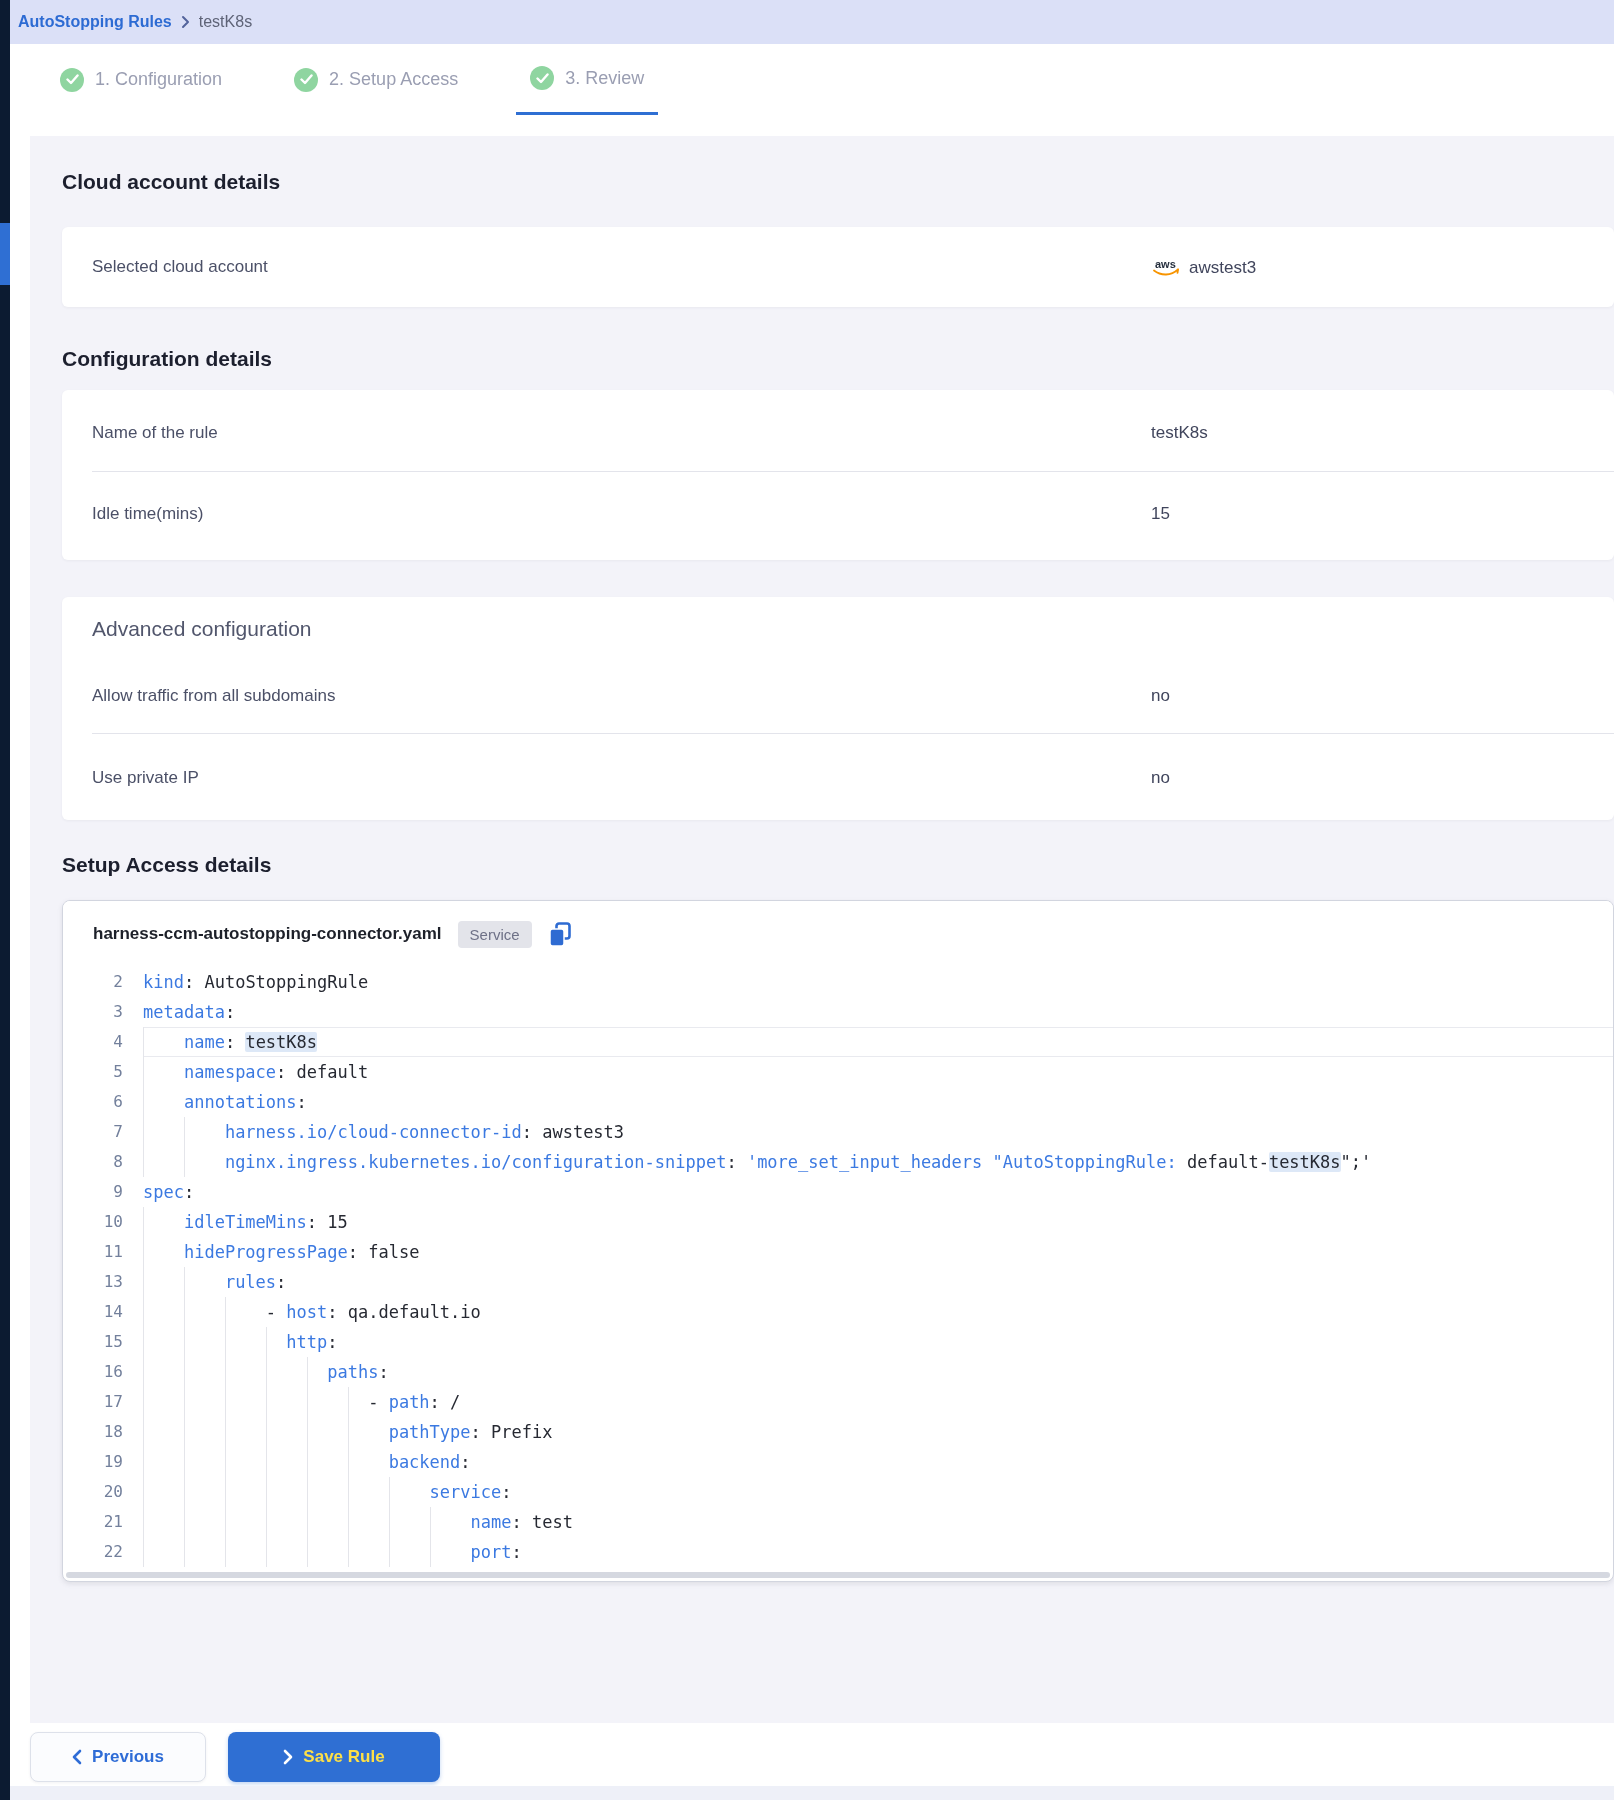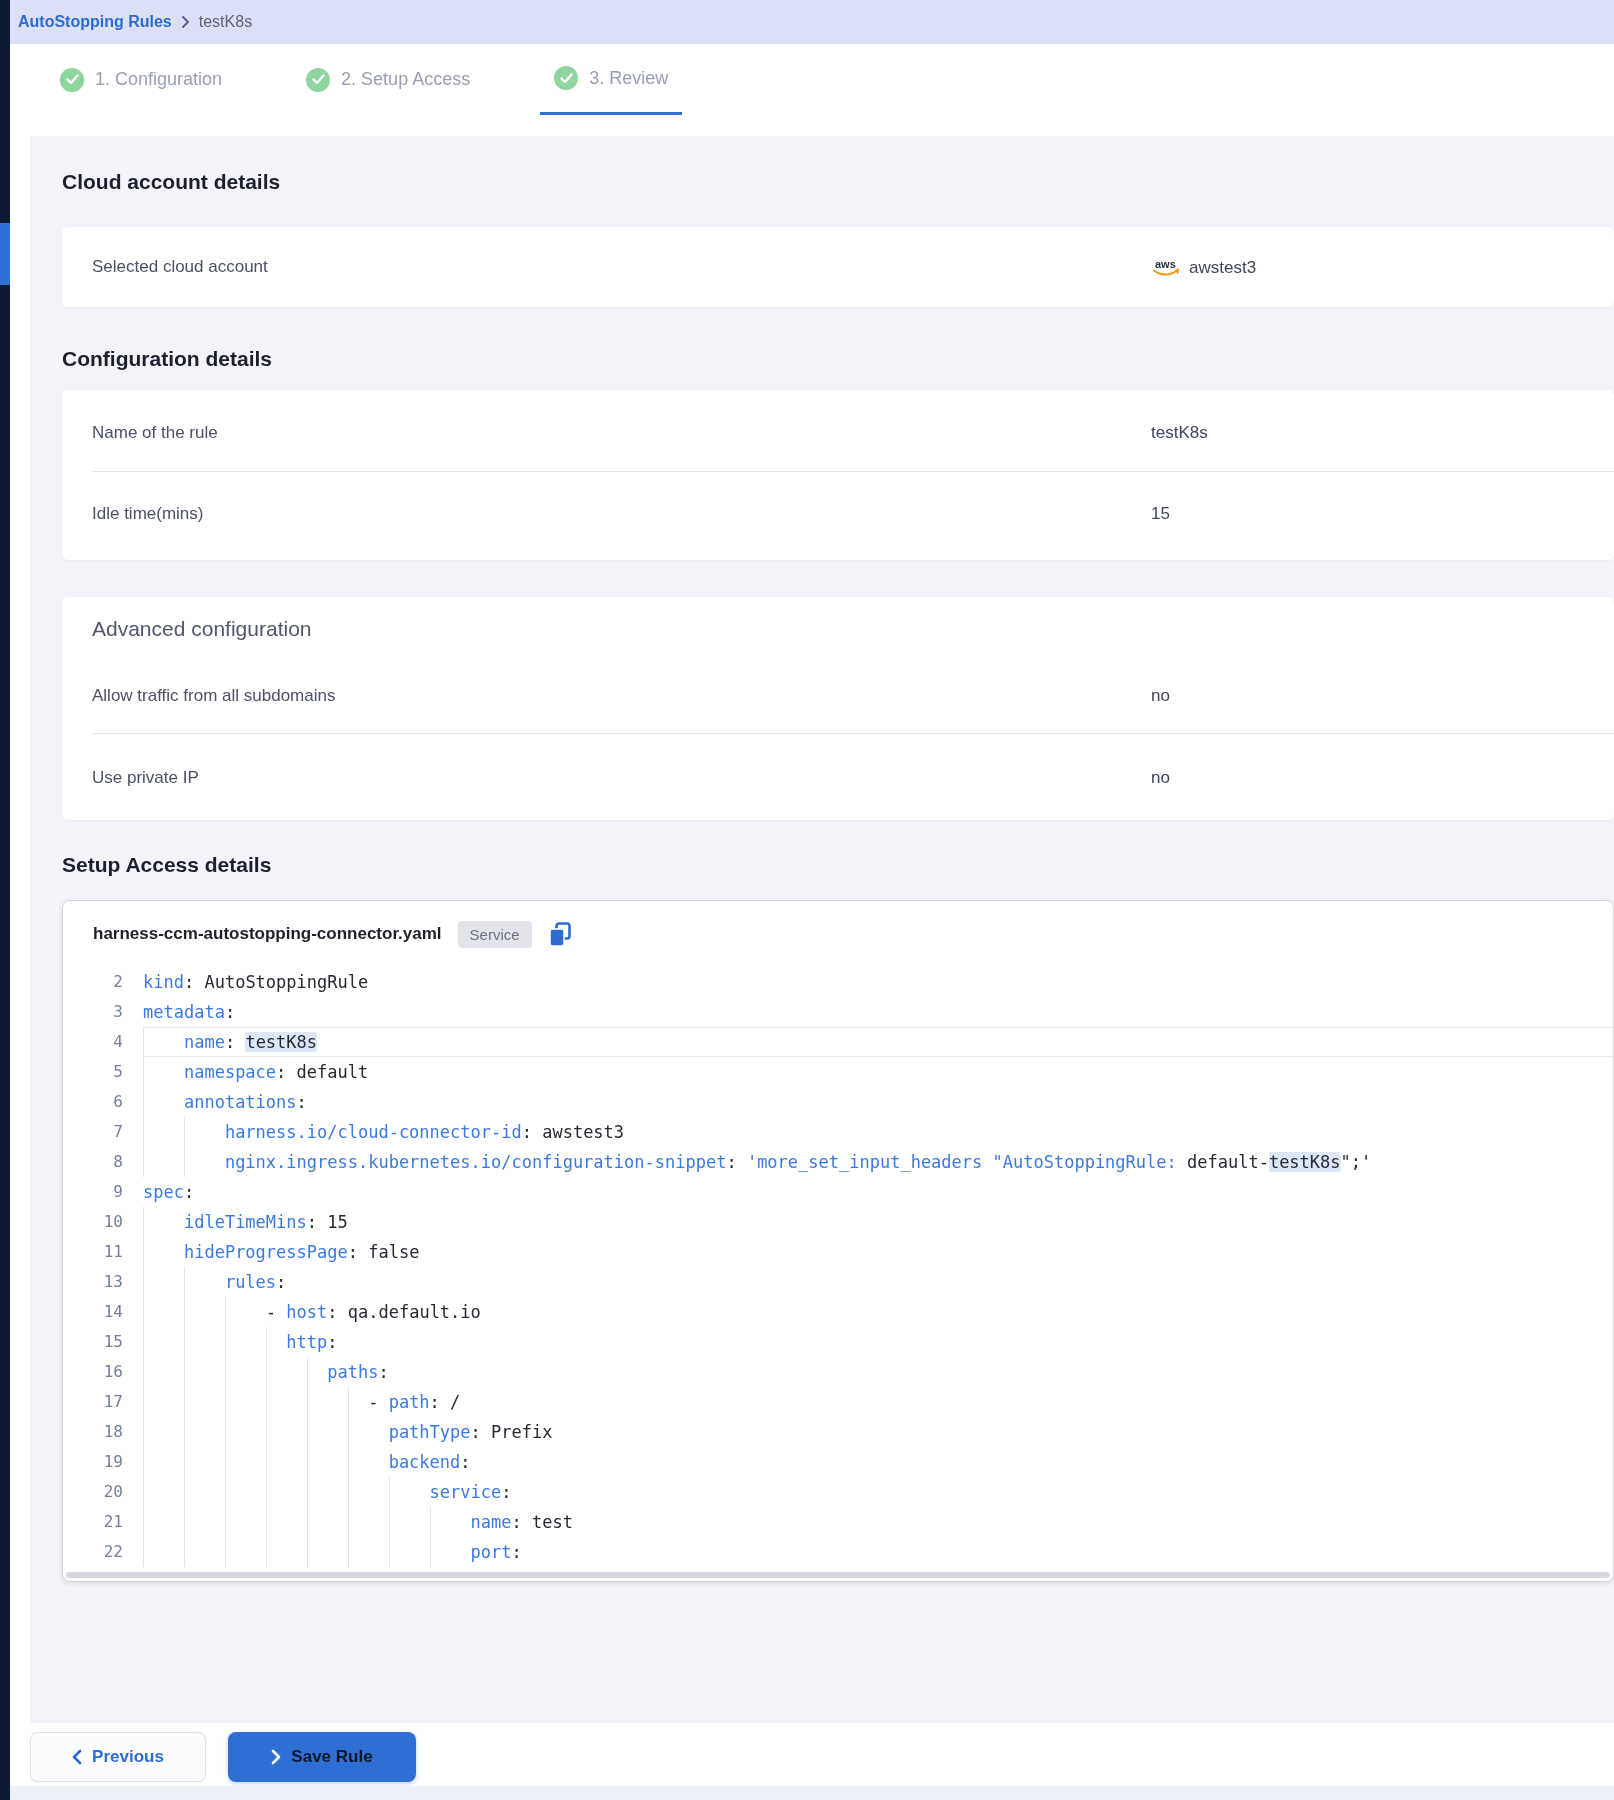--- a/index.html
+++ b/index.html
@@ -9,21 +9,21 @@
   .side-sliver { position:absolute; left:0; top:0; width:10px; height:1800px; background:#0c1b31; }
   .sliver-indicator { position:absolute; left:0; top:223px; width:10px; height:62px; background:#2f6fd3; }
 
   
   .crumb-bar { position:absolute; left:10px; top:0; width:1604px; height:44px; background:#dbe0f7; display:flex; align-items:center; padding-left:8px; gap:9px; }
   .crumb-link { color:#2d6bd3; font-size:16px; font-weight:600; cursor:pointer; }
   .crumb-sep { display:flex; align-items:center; }
   .crumb-current { color:#5e6377; font-size:16px; }
 
   
-  .steps-row { position:absolute; left:10px; top:44px; width:1604px; height:71px; background:#fff; display:flex; align-items:stretch; padding-left:36px; gap:56px; }
+  .steps-row { position:absolute; left:10px; top:44px; width:1604px; height:71px; background:#fff; display:flex; align-items:stretch; padding-left:36px; gap:44px; }
   .step { display:flex; align-items:center; gap:11px; padding:0 14px; }
   .step.active { border-bottom:3px solid #2f6fd3; }
   .step-check { width:24px; height:24px; border-radius:50%; background:#8fd5a0; display:flex; align-items:center; justify-content:center; flex:none; }
   .step-label { color:#9a9eb2; font-size:18px; font-weight:500; white-space:nowrap; }
 
   
   .content-panel { position:absolute; left:30px; top:136px; width:1584px; height:1587px; background:#f3f3f9; }
 
   .section-title { position:absolute; left:62px; color:#1c1f2e; font-size:21px; font-weight:700; }
   #title-cloud { top:170px; }
@@ -56,21 +56,21 @@
   .tk-k { color:#3b79e1; }
   .tk-p { color:#262932; }
   .tk-v { color:#262932; }
   .tk-s { color:#3b79e1; }
   .tk-h { color:#262932; background:#dde8f7; border-radius:2px; }
   .h-scrollbar { position:absolute; left:3px; right:3px; bottom:3px; height:6px; background:#ced1da; border-radius:3px; z-index:4; opacity:.85; }
 
   
   .btn { position:absolute; top:1732px; height:50px; border-radius:8px; display:flex; align-items:center; justify-content:center; gap:10px; font-size:17px; font-weight:600; font-family:"Liberation Sans", sans-serif; cursor:pointer; }
   .btn-previous { left:30px; width:176px; background:#fbfcfe; border:1px solid #dde1ea; color:#2e6cd6; box-shadow:0 1px 3px rgba(40,41,61,.06); }
-  .btn-save { left:228px; width:188px; background:#2f6fd3; border:none; color:#0f172a; box-shadow:0 2px 4px rgba(47,111,211,.3); }
+  .btn-save { left:228px; width:212px; background:#2f6fd3; border:none; color:#fde047; box-shadow:0 2px 4px rgba(47,111,211,.3); }
   .bottom-strip { position:absolute; left:10px; top:1786px; width:1604px; height:14px; background:#eef0f8; }
 </style>
 </head>
 <body>
 
 <div class="side-sliver">
   <div class="sliver-indicator"></div>
 </div>
 
 <div class="crumb-bar">

